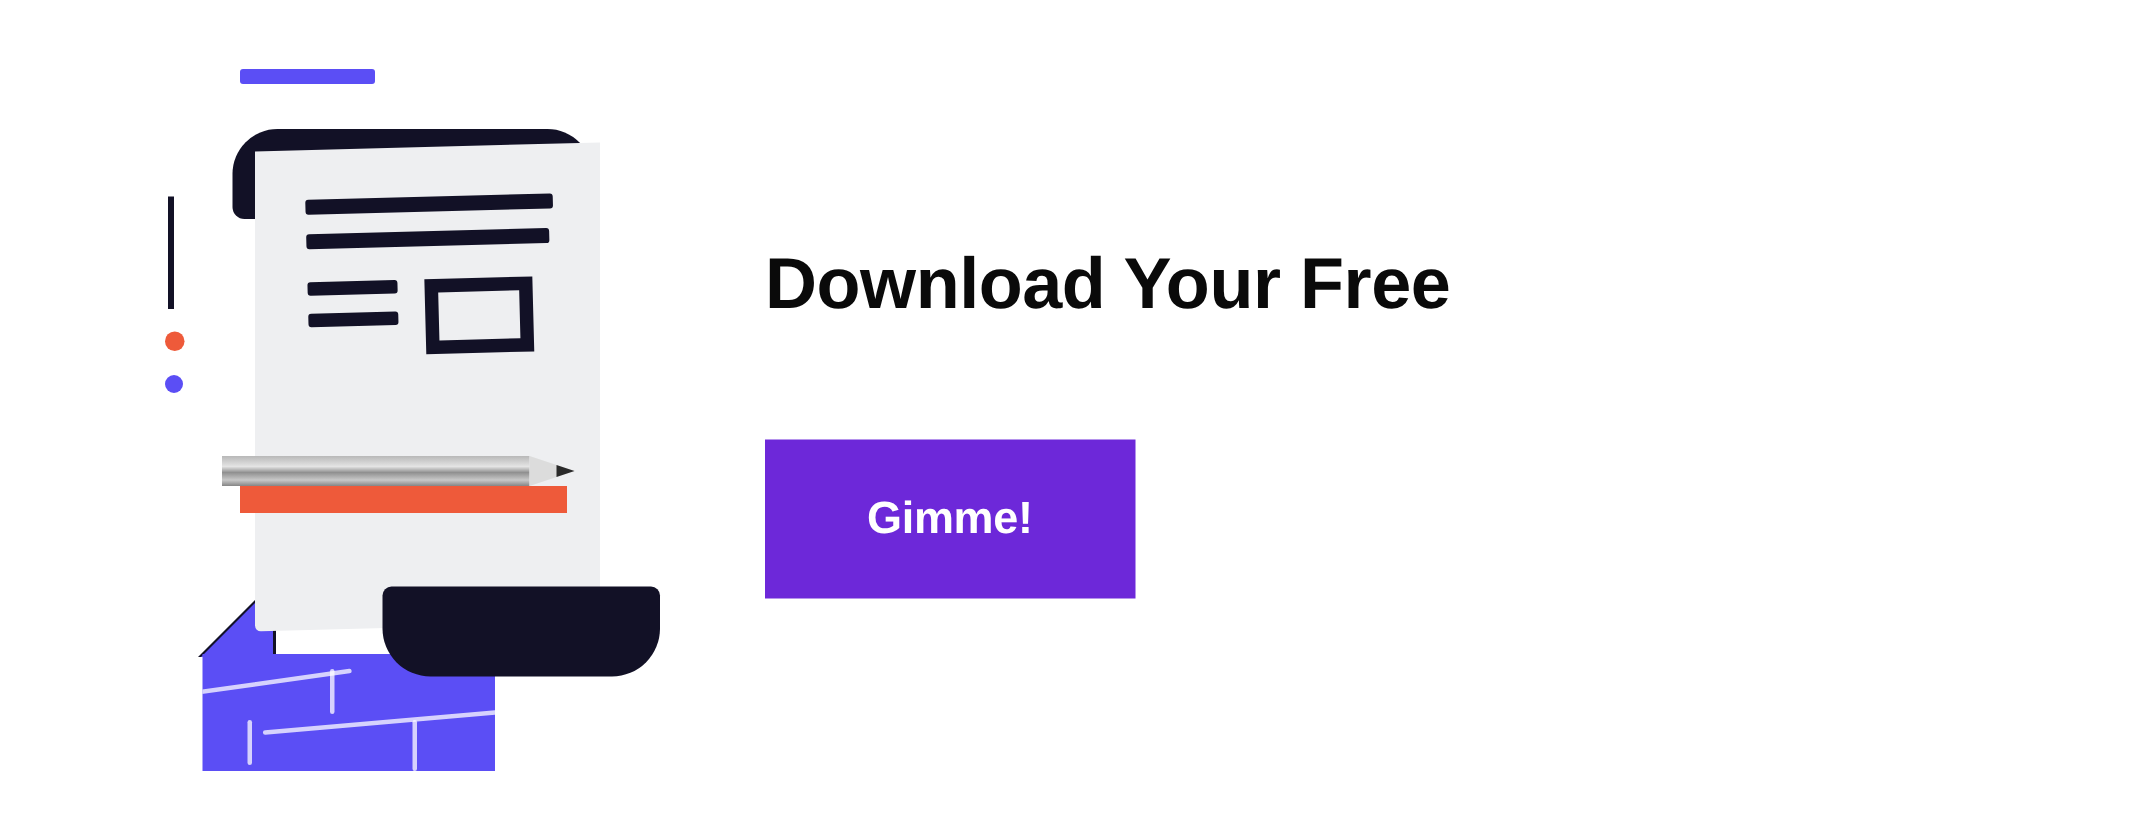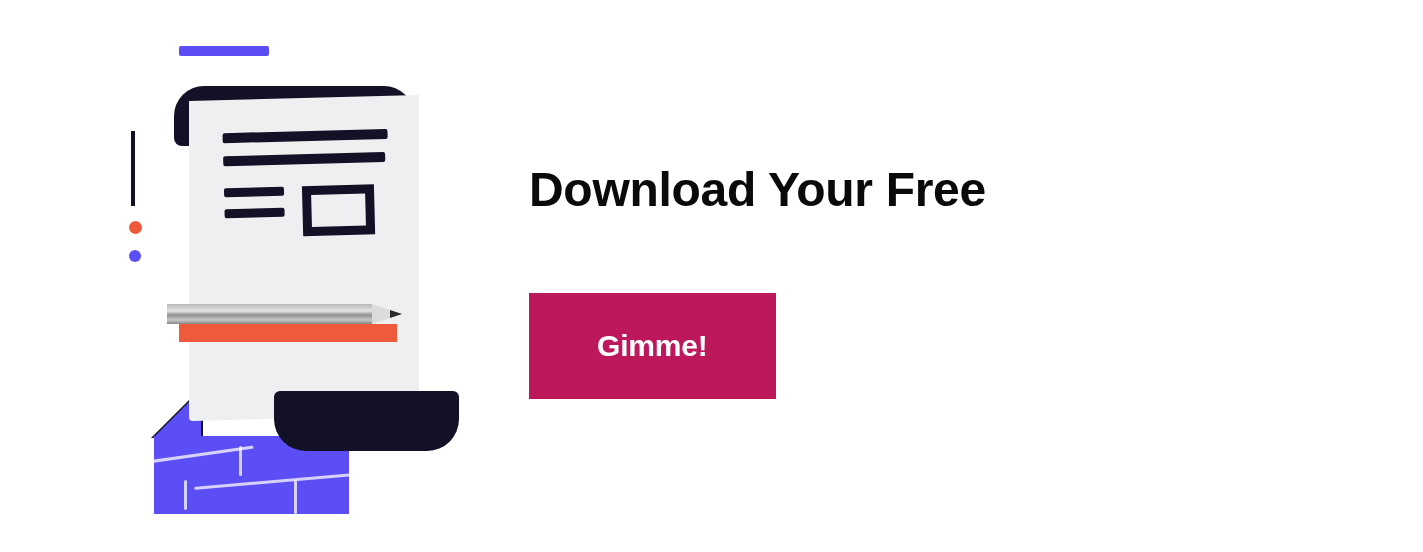--- a/index.html
+++ b/index.html
@@ -13,21 +13,21 @@
       background: #ffffff;
       font-family: -apple-system, BlinkMacSystemFont, "Segoe UI", Helvetica, Arial, sans-serif;
       display: flex;
       align-items: center;
       overflow: hidden;
     }
     .container {
       display: flex;
       align-items: center;
       width: 100%;
-      padding-left: 79px;
+      padding-left: 60px;
     }
     .illustration-wrap {
       width: 380px;
       height: 500px;
       position: relative;
       flex-shrink: 0;
     }
     .content {
       margin-left: 70px;
       flex: 1;
@@ -35,21 +35,21 @@
     .heading {
       font-size: 48px;
       font-weight: 700;
       color: #0a0a0a;
       line-height: 1.55;
       letter-spacing: -0.3px;
       margin-bottom: 65px;
     }
     .cta-button {
       display: inline-block;
-      background: #be185d;
+      background: #6d28d9;
       color: #ffffff;
       font-size: 30px;
       font-weight: 700;
       padding: 36px 68px;
       border: none;
       cursor: pointer;
       font-family: inherit;
       letter-spacing: -0.2px;
     }
 

